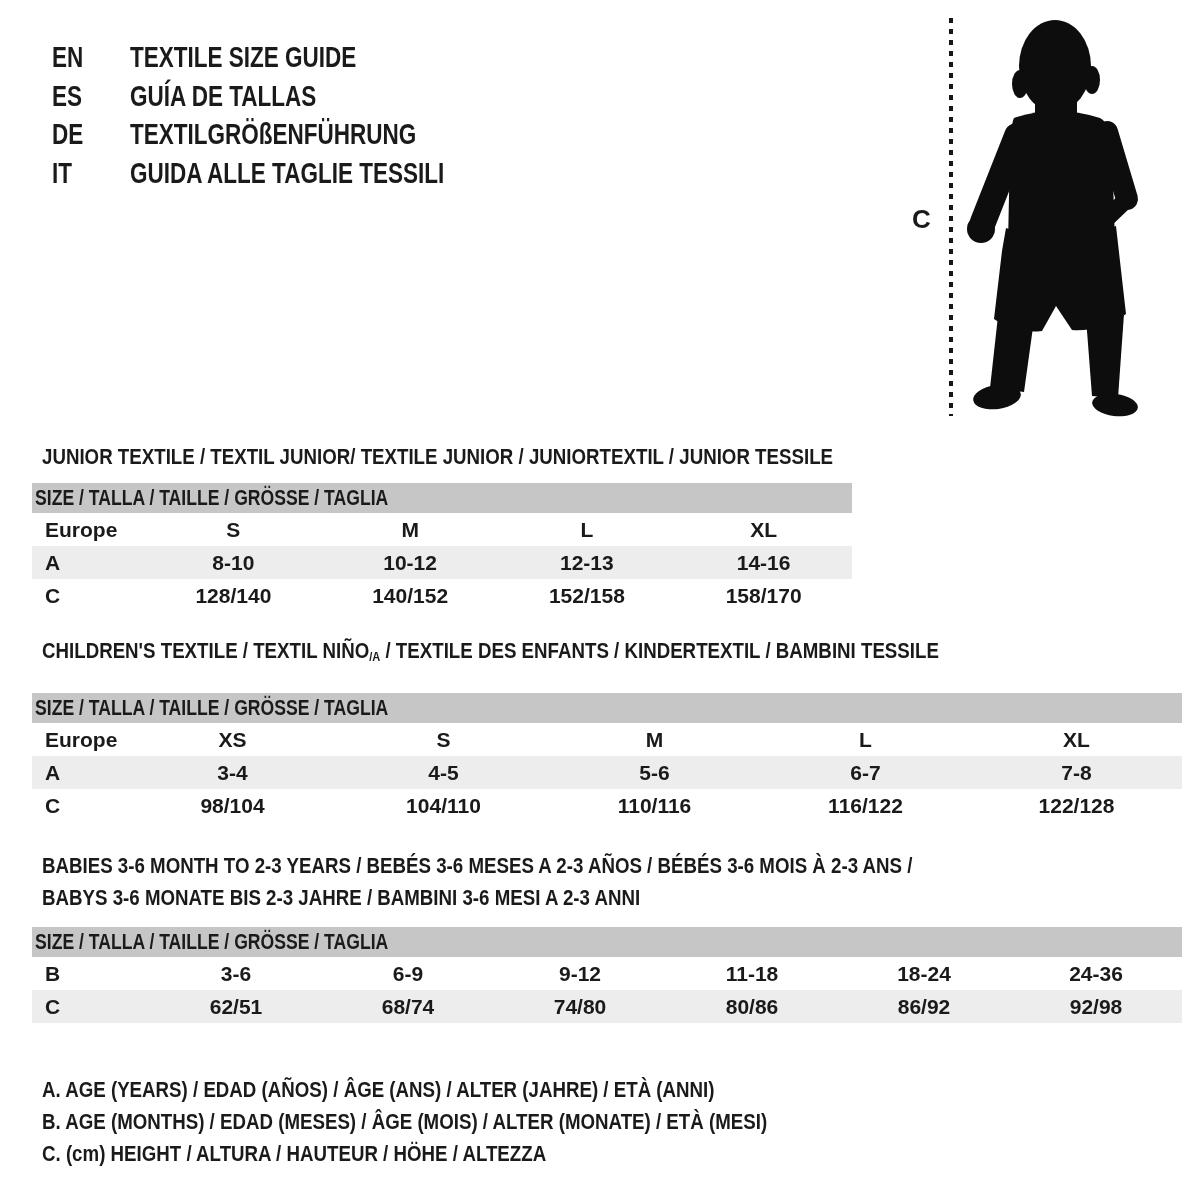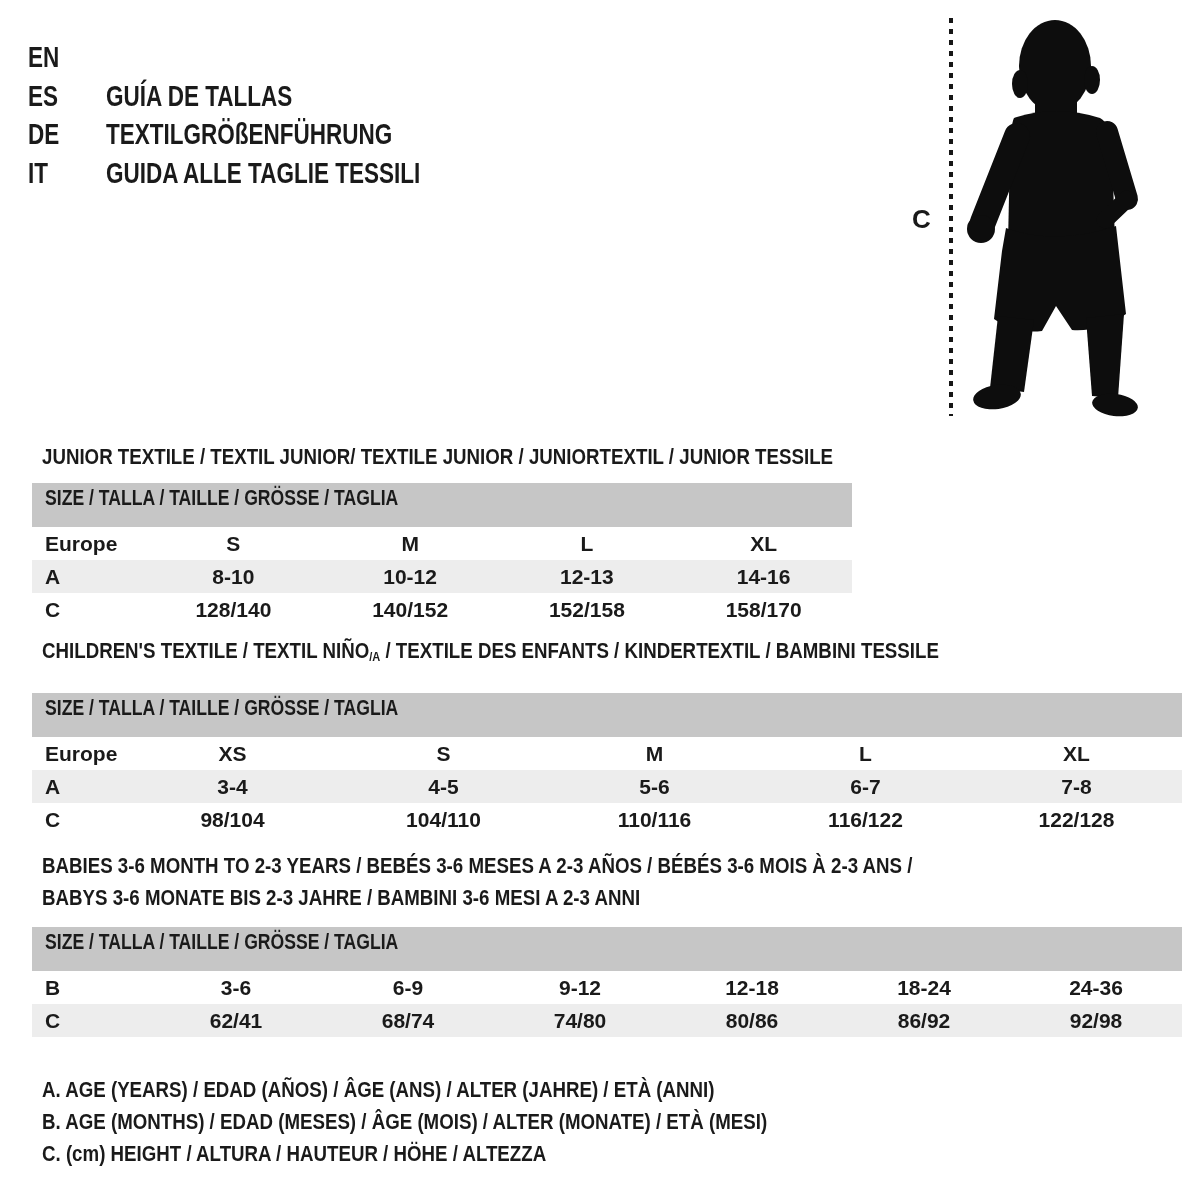--- a/index.html
+++ b/index.html
@@ -10,21 +10,21 @@
     font-weight:700;
     color:#1a1a1a;
     overflow:hidden;
   }
   .cond { display:inline-block; transform-origin:0 50%; white-space:nowrap; }
   .c75 { transform:scaleX(0.75); }
   .c80 { transform:scaleX(0.80); }
   .c85 { transform:scaleX(0.85); }
 
   
-  .lang-block { position:absolute; left:28px; top:38px; }
+  .lang-block { position:absolute; left:52px; top:38px; }
   .lang-row { display:flex; height:38.5px; align-items:center; font-size:30px; }
   .lang-code { width:78px; }
 
   
   .dash-line {
     position:absolute; left:949px; top:18px; width:4px; height:398px;
     background:repeating-linear-gradient(to bottom, #161616 0 5px, transparent 5px 11px);
   }
   .c-label { position:absolute; left:912px; top:204px; font-size:26px; }
   .child-svg { position:absolute; left:960px; top:16px; }
@@ -34,39 +34,40 @@
   .title-junior { top:444px; }
   .title-children { top:638px; }
   .title-babies { top:850px; line-height:32px; }
   .sub { font-size:13px; position:relative; top:3px; }
 
   
   .tbl { position:absolute; left:32px; }
   .t1 { top:483px; width:820px; }
   .t2 { top:693px; width:1150px; }
   .t3 { top:927px; width:1150px; }
-  .size-bar { height:44px; background:#c6c6c6; font-size:22px; line-height:30px; padding-left:13px; }
+  .size-bar { height:30px; background:#c6c6c6; font-size:22px; line-height:30px; padding-left:3px; }
   .trow { display:flex; height:33px; align-items:center; font-size:21px; }
   .trow.shade { background:#ededed; }
   .tlabel { padding-left:13px; text-align:left; }
   .t1 .tlabel { width:113px; }
   .t2 .tlabel { width:95px; }
   .t3 .tlabel { width:118px; }
   .tcell { flex:1; text-align:center; }
 
   
   .notes { position:absolute; left:42px; top:1074px; }
   .note { height:32px; line-height:32px; font-size:22px; }
 </style>
 </head>
 <body>
 
 <header class="lang-block">
   <div class="lang-row">
     <span class="lang-code"><span class="cond c75">EN</span></span>
+    <span class="lang-title"><span class="cond c75">TEXTILE SIZE GUIDE</span></span>
   </div>
   <div class="lang-row">
     <span class="lang-code"><span class="cond c75">ES</span></span>
     <span class="lang-title"><span class="cond c75">GUÍA DE TALLAS</span></span>
   </div>
   <div class="lang-row">
     <span class="lang-code"><span class="cond c75">DE</span></span>
     <span class="lang-title"><span class="cond c75">TEXTILGRÖßENFÜHRUNG</span></span>
   </div>
   <div class="lang-row">
@@ -165,27 +166,27 @@
 </div>
 <section class="tbl t3">
   <div class="size-bar">
     <span class="cond c80">SIZE / TALLA / TAILLE / GRÖSSE / TAGLIA</span>
   </div>
   <div class="trow">
     <span class="tlabel">B</span>
     <span class="tcell">3-6</span>
     <span class="tcell">6-9</span>
     <span class="tcell">9-12</span>
-    <span class="tcell">12-18</span>
+    <span class="tcell">11-18</span>
     <span class="tcell">18-24</span>
     <span class="tcell">24-36</span>
   </div>
   <div class="trow shade">
     <span class="tlabel">C</span>
-    <span class="tcell">62/41</span>
+    <span class="tcell">62/51</span>
     <span class="tcell">68/74</span>
     <span class="tcell">74/80</span>
     <span class="tcell">80/86</span>
     <span class="tcell">86/92</span>
     <span class="tcell">92/98</span>
   </div>
 </section>
 
 <footer class="notes">
   <div class="note"><span class="cond c85">A. AGE (YEARS) / EDAD (AÑOS) / ÂGE (ANS) / ALTER (JAHRE) / ETÀ (ANNI)</span></div>

